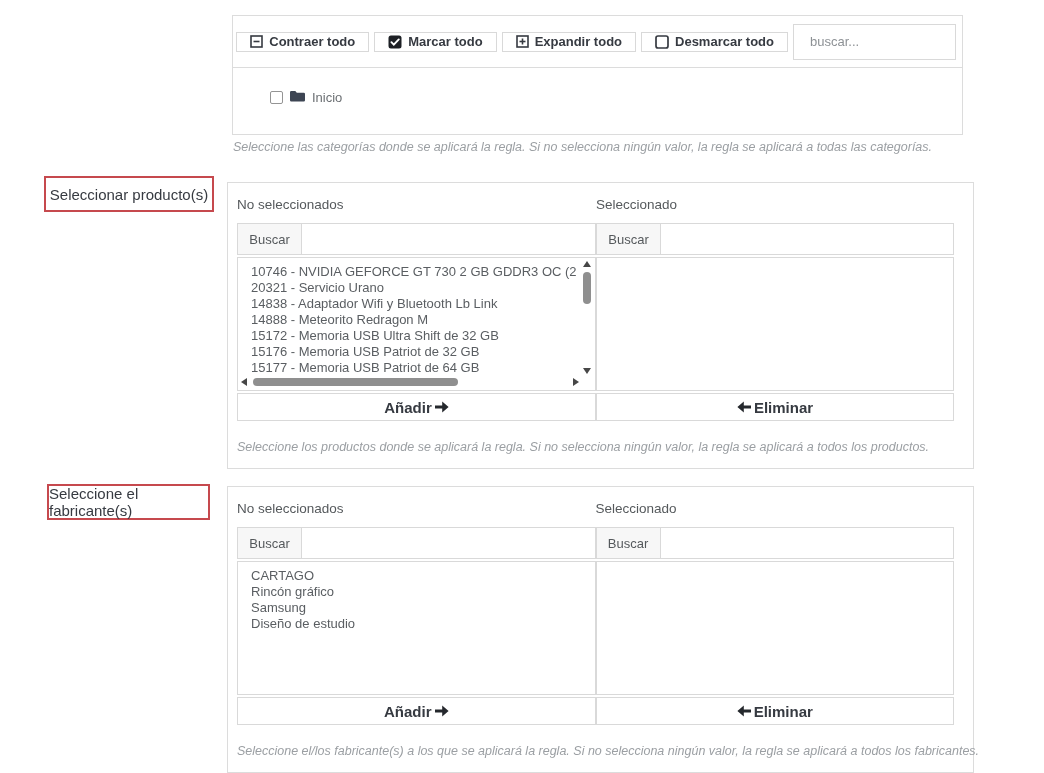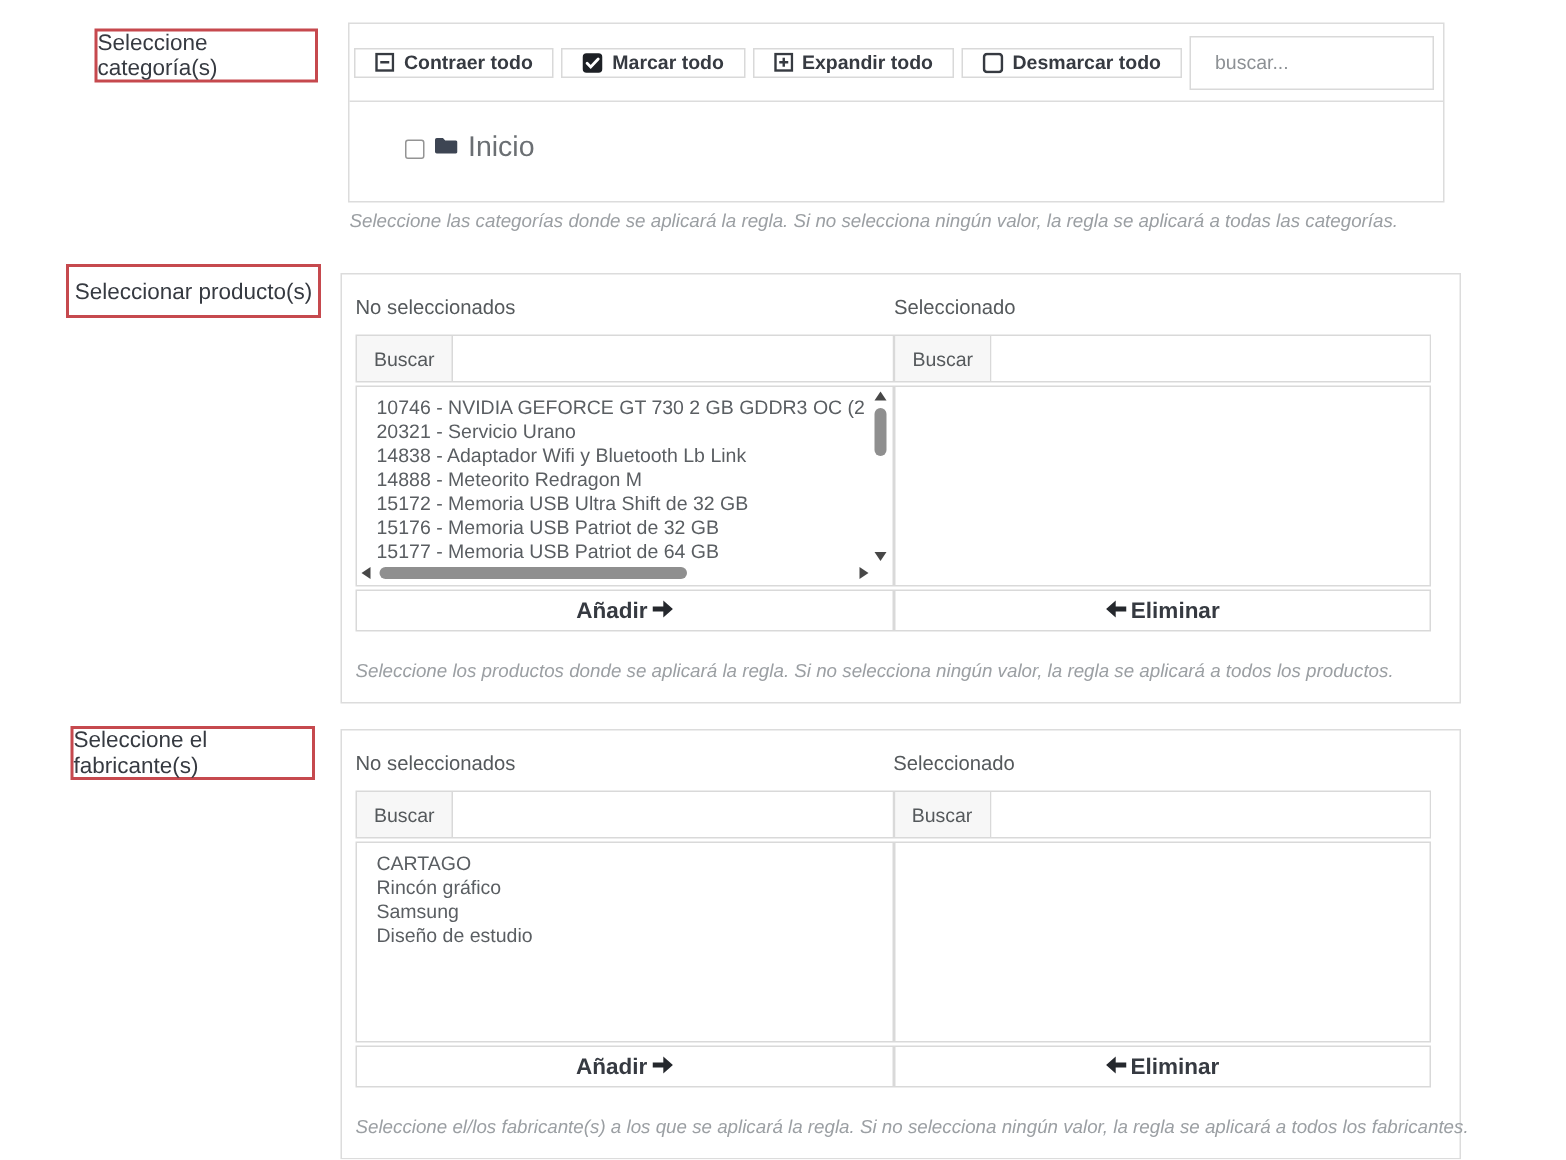--- a/index.html
+++ b/index.html
@@ -22,21 +22,21 @@
                  align-items:center; justify-content:flex-end; gap:5px; padding:0 6px; }
   .tbtn { display:flex; align-items:center; gap:6px; height:20px; padding:0 13px;
           background:#fff; border:1px solid #d9d9d9; font-family:"Liberation Sans",sans-serif;
           font-size:13px; font-weight:bold; color:#363a41; cursor:pointer; white-space:nowrap; }
   .tbtn svg { display:block; }
   .tsearch { width:163px; height:36px; border:1px solid #d9d9d9; padding:0 16px;
              font-family:"Liberation Sans",sans-serif; font-size:13px; color:#55595c; }
   .tsearch::placeholder { color:#8d9195; }
   .cat-body { padding:20px 0 0 37px; display:flex; align-items:center; gap:7px; }
   .cbx { width:13px; height:13px; border:1px solid #949494; border-radius:2px; background:#fff; }
-  .tree-label { font-size:19px; color:#6b6f73; }
+  .tree-label { font-size:13px; color:#6b6f73; }
 
   
   .help { position:absolute; font-size:12.5px; font-style:italic; color:#9b9fa3; white-space:nowrap; }
   .help-cat { left:233px; top:140px; }
   .help-in { position:absolute; left:9px; bottom:14px; font-size:12.5px; font-style:italic;
              color:#9b9fa3; white-space:nowrap; }
 
   
   .panel { position:absolute; left:227px; width:747px; border:1px solid #dcdcdc; background:#fff; }
   .panel-prod { top:182px; height:287px; }
@@ -67,21 +67,20 @@
   .tri-left  { left:1px; top:1px; border-top:4.5px solid transparent; border-bottom:4.5px solid transparent; border-right:6px solid #474747; }
   .tri-right { right:1px; top:1px; border-top:4.5px solid transparent; border-bottom:4.5px solid transparent; border-left:6px solid #474747; }
   .vthumb { position:absolute; top:12px; left:1px; width:8px; height:32px; background:#8f8f8f; border-radius:4px; }
   .hthumb { position:absolute; left:13px; top:1px; height:8px; width:205px; background:#8f8f8f; border-radius:4px; }
 </style>
 </head>
 <body>
 
 <div class="screen">
 
-  <div class="lbox lbox-cat">Seleccione categoría(s)</div>
 
   <div class="cat-panel">
     <div class="cat-toolbar">
       <button class="tbtn">
         <span>
           <svg width="13" height="13" viewBox="0 0 13 13">
               <rect x="1" y="1" width="11" height="11" fill="none" stroke="#363a41" stroke-width="1.6"></rect>
               <line x1="3.5" y1="6.5" x2="9.5" y2="6.5" stroke="#363a41" stroke-width="1.6"></line>
             </svg>
         </span>

